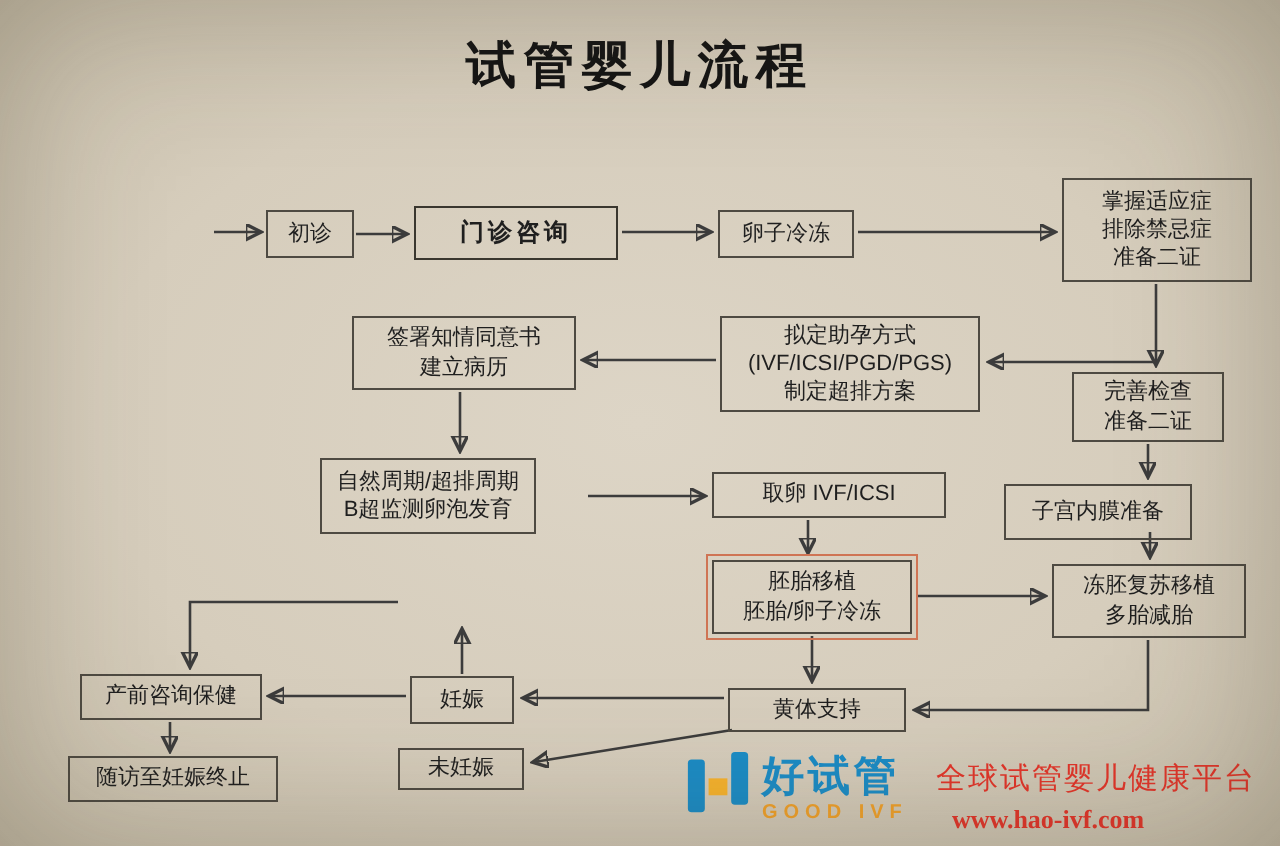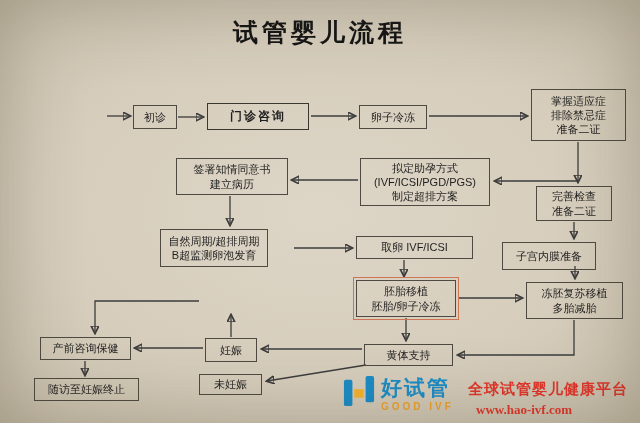--- a/index.html
+++ b/index.html
@@ -49,21 +49,21 @@
   }
   .logo-text { display: flex; flex-direction: column; }
   .logo-name { font-size: 21px; font-weight: bold; color: #1b8cc6; letter-spacing: 2px; line-height: 1.1; }
   .logo-subtitle { font-size: 10px; color: #f0a12b; letter-spacing: 3px; font-weight: bold; margin-top: 1px; }
 
   .tagline-wrap {
     position: absolute; left: 468px; top: 380px;
     color: #e2352a;
     font-family: "Liberation Serif", "DejaVu Serif", serif;
   }
-  .tagline { font-size: 15px; font-weight: bold; letter-spacing: 1px; text-align: center; }
+  .tagline { font-size: 15px; font-weight: normal; letter-spacing: 1px; text-align: center; }
   .website { font-size: 13px; font-weight: bold; margin-top: 3px; padding-left: 8px; }
 </style>
 </head>
 <body>
 
 <div class="stage">
 
   <div class="title">试管婴儿流程</div>
 
   <svg class="arrows" viewBox="0 0 640 423">

